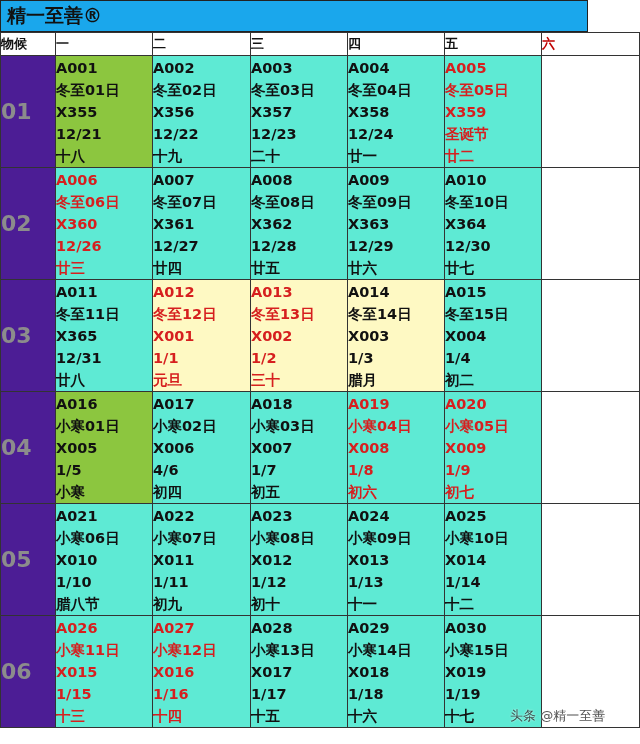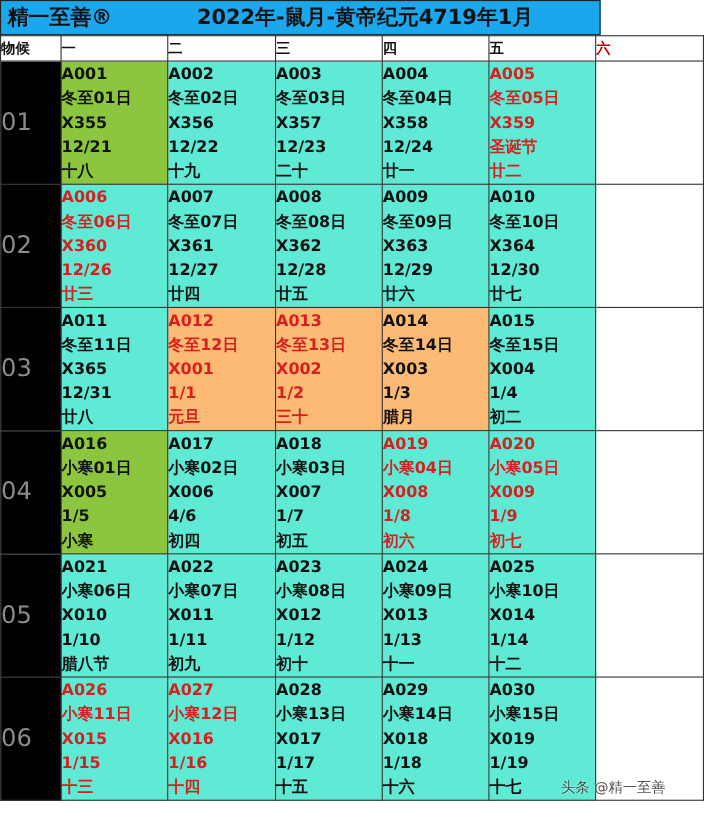--- a/index.html
+++ b/index.html
@@ -1,38 +1,37 @@
 <!DOCTYPE html>
 <html><head>
 <meta charset="utf-8">
 <style>
   html, body { margin:0; padding:0; background:#ffffff; }
   body { width:640px; height:744px; overflow:hidden; position:relative; font-family:"DejaVu Sans", "Liberation Sans", sans-serif; }
-  .titlebar { position:absolute; left:0; top:0; width:546px; height:32px; background:#1aa7ec; border:1px solid #222; box-sizing:border-box; display:flex; align-items:center; }
+  .titlebar { position:absolute; left:0; top:0; width:588px; height:32px; background:#1aa7ec; border:1px solid #222; box-sizing:border-box; display:flex; align-items:center; }
   .brand { position:absolute; left:6px; top:2px; font-size:19px; font-weight:bold; color:#111; letter-spacing:0px; }
   .title { position:absolute; left:178px; top:2px; font-size:19px; font-weight:bold; color:#111; }
   table.grid { position:absolute; left:0; top:32px; border-collapse:collapse; table-layout:fixed; width:639px; }
   table.grid td, table.grid th { border:1.5px solid #333; padding:0; text-align:left; vertical-align:middle; }
   th.hcell { height:22px; font-size:13px; font-weight:bold; color:#111; background:#fff; }
   th.hcell.red { color:#c00000; }
-  td.rowlabel { font-size:22px; font-weight:normal; color:#8c8c8c; background:#000000; height:111px; }
+  td.rowlabel { font-size:22px; font-weight:bold; color:#8c8c8c; background:#4c1d95; height:111px; }
   td.day { font-size:14.5px; font-weight:bold; line-height:22px; color:#111; background:#5eead4; }
   td.day.red { color:#d61f1f; }
   td.day.green { background:#8cc63f;margin-top:33px; }
-  td.day.yellow { background:#fdba74; }
+  td.day.yellow { background:#fef9c3; }
   td.empty { background:#fff; }
   .line { display:block; white-space:nowrap; }
   .watermark { position:absolute; left:510px; top:707px; font-size:13px; color:#333; opacity:0.85; text-shadow:0 0 2px #fff; }
 </style>
 </head>
 <body>
 
 <div class="titlebar">
   <span class="brand">精一至善®</span>
-  <span class="title">2022年-鼠月-黄帝纪元4719年1月</span>
 </div>
 
 <table class="grid">
   <colgroup>
     <col style="width:55px">
       <col style="width:97px">
       <col style="width:98px">
       <col style="width:97px">
       <col style="width:97px">
       <col style="width:97px">

